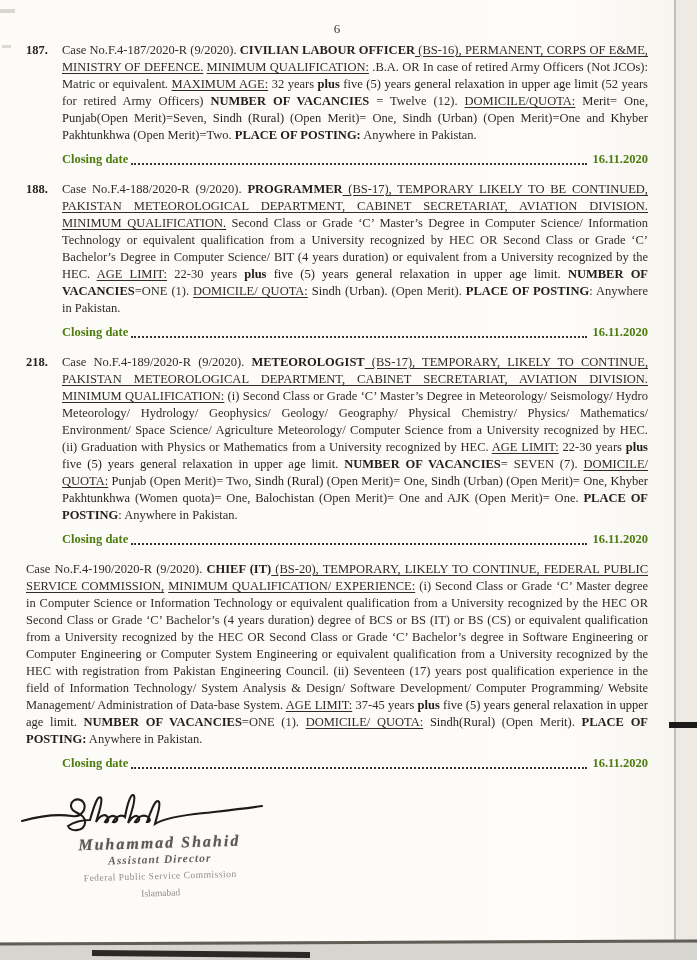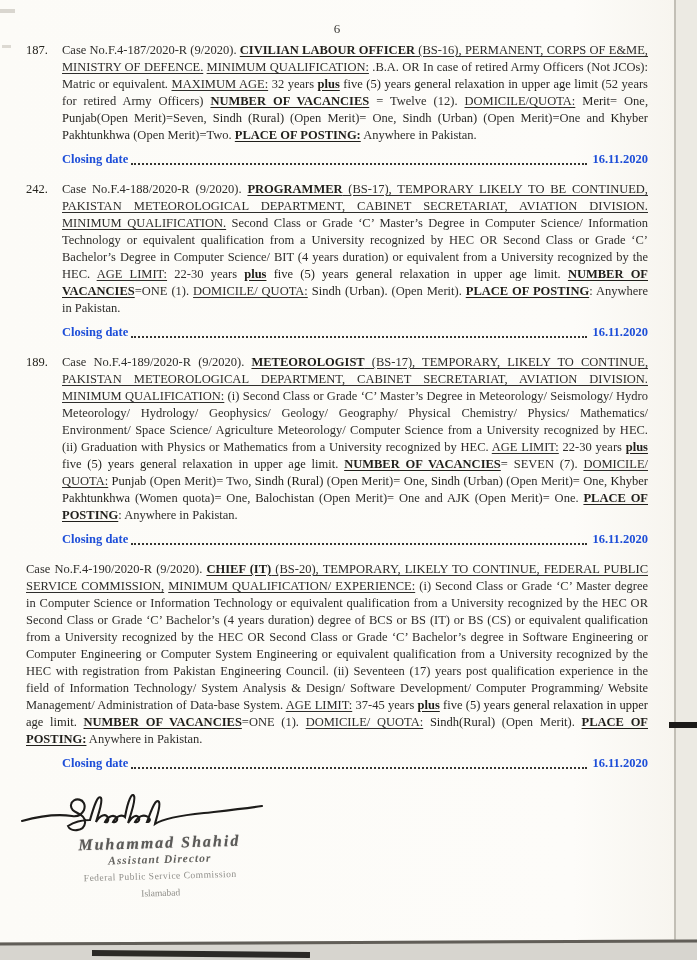--- a/index.html
+++ b/index.html
@@ -23,28 +23,28 @@
   .smudge-b { position:absolute; left:2px; top:45px; width:9px;  height:3px; background:#dcd9d2; }
 
   .content {
     position:absolute; left:26px; top:20px; width:622px;
     color:#2e2d2b; font-size:12.5px; line-height:17px;
   }
   .page-num { text-align:center; font-size:13px; margin-bottom:5px; color:#3a3936; }
 
   .item { margin-bottom:13px; }
   .row { display:flex; }
-  .num { width:36px; flex-shrink:0; font-weight:normal; color:#26251f; }
+  .num { width:36px; flex-shrink:0; font-weight:bold; color:#26251f; }
   .text { flex:1; text-align:justify; }
   .r  { }
   .b  { font-weight:normal; color:#201f1b; }
   .u  { text-decoration:underline; text-underline-offset:2px; }
-  .bu { font-weight:bold; color:#201f1b; text-decoration:underline; text-underline-offset:2px; }
+  .bu { font-weight:bold; color:#201f1b; text-underline-offset:2px; }
 
-  .closing { display:flex; align-items:flex-end; font-weight:bold; color:#1d4ed8; margin:7px 0 0 36px; }
+  .closing { display:flex; align-items:flex-end; font-weight:bold; color:#4d7c0f; margin:7px 0 0 36px; }
   .dots { flex:1; border-bottom:2px dotted #34332f; margin:0 5px 3px 3px; }
 
   .sig-area { margin:14px 0 0 -8px; width:350px; }
   .sig-svg { display:block; }
   .sig-svg path { fill:none; stroke:#1d1c1a; stroke-width:2.1; stroke-linecap:round; }
   .stamp { width:240px; margin:-4px 0 0 22px; transform:rotate(-1.6deg); text-align:center; }
   .sig-name  { font-weight:bold; font-style:italic; font-size:16px; letter-spacing:2px; color:#5b5a58;
                text-shadow:0 0 1px #9a9995; }
   .sig-title { font-weight:bold; font-style:italic; font-size:11.5px; letter-spacing:1px; color:#64635f; }
   .sig-org   { font-size:9.5px; color:#8e8d88; letter-spacing:0.5px; }
@@ -68,33 +68,33 @@
     </div>
     <div class="closing">
       <span>Closing date</span>
       <span class="dots"></span>
       <span>16.11.2020</span>
     </div>
   </div>
 
   <div class="item">
     <div class="row">
-      <div class="num">242.</div>
+      <div class="num">188.</div>
       <p class="text"><span class="r">Case No.F.4-188/2020-R (9/2020). </span><span class="bu">PROGRAMMER</span><span class="u"> (BS-17), TEMPORARY LIKELY TO BE CONTINUED, PAKISTAN METEOROLOGICAL DEPARTMENT, CABINET SECRETARIAT, AVIATION DIVISION.</span><span class="r"> </span><span class="u">MINIMUM QUALIFICATION.</span><span class="r"> Second Class or Grade ‘C’ Master’s Degree in Computer Science/ Information Technology or equivalent qualification from a University recognized by HEC OR Second Class or Grade ‘C’ Bachelor’s Degree in Computer Science/ BIT (4 years duration) or equivalent from a University recognized by the HEC. </span><span class="u">AGE LIMIT:</span><span class="r"> 22-30 years </span><span class="bu">plus</span><span class="b"> five (5) years general relaxation in upper age limit</span><span class="r">. </span><span class="bu">NUMBER OF VACANCIES</span><span class="r">=ONE (1). </span><span class="u">DOMICILE/ QUOTA:</span><span class="r"> </span><span class="b">Sindh (Urban).</span><span class="r"> (Open Merit). </span><span class="bu">PLACE OF POSTING</span><span class="r">: Anywhere in Pakistan.</span></p>
     </div>
     <div class="closing">
       <span>Closing date</span>
       <span class="dots"></span>
       <span>16.11.2020</span>
     </div>
   </div>
 
   <div class="item">
     <div class="row">
-      <div class="num">189.</div>
+      <div class="num">218.</div>
       <p class="text"><span class="r">Case No.F.4-189/2020-R (9/2020). </span><span class="bu">METEOROLOGIST</span><span class="u"> (BS-17), TEMPORARY, LIKELY TO CONTINUE, PAKISTAN METEOROLOGICAL DEPARTMENT, CABINET SECRETARIAT, AVIATION DIVISION.</span><span class="r"> </span><span class="u">MINIMUM QUALIFICATION:</span><span class="r"> (i) Second Class or Grade ‘C’ Master’s Degree in Meteorology/ Seismology/ Hydro Meteorology/ Hydrology/ Geophysics/ Geology/ Geography/ Physical Chemistry/ Physics/ Mathematics/ Environment/ Space Science/ Agriculture Meteorology/ Computer Science from a University recognized by HEC. (ii) Graduation with Physics or Mathematics from a University recognized by HEC.  </span><span class="u">AGE LIMIT:</span><span class="r"> 22-30 years </span><span class="bu">plus</span><span class="b"> five (5) years general relaxation in upper age limit.</span><span class="r"> </span><span class="bu">NUMBER OF VACANCIES</span><span class="r">= SEVEN (7). </span><span class="u">DOMICILE/ QUOTA:</span><span class="r"> </span><span class="b">Punjab</span><span class="r"> (Open Merit)= Two, </span><span class="b">Sindh (Rural)</span><span class="r"> (Open Merit)= One, </span><span class="b">Sindh (Urban)</span><span class="r"> (Open Merit)= One, </span><span class="b">Khyber Pakhtunkhwa</span><span class="r"> (Women quota)= One, </span><span class="b">Balochistan</span><span class="r"> (Open Merit)= One and </span><span class="b">AJK</span><span class="r"> (Open Merit)= One. </span><span class="bu">PLACE OF POSTING</span><span class="r">: Anywhere in Pakistan.</span></p>
     </div>
     <div class="closing">
       <span>Closing date</span>
       <span class="dots"></span>
       <span>16.11.2020</span>
     </div>
   </div>
 
   <div class="item">

